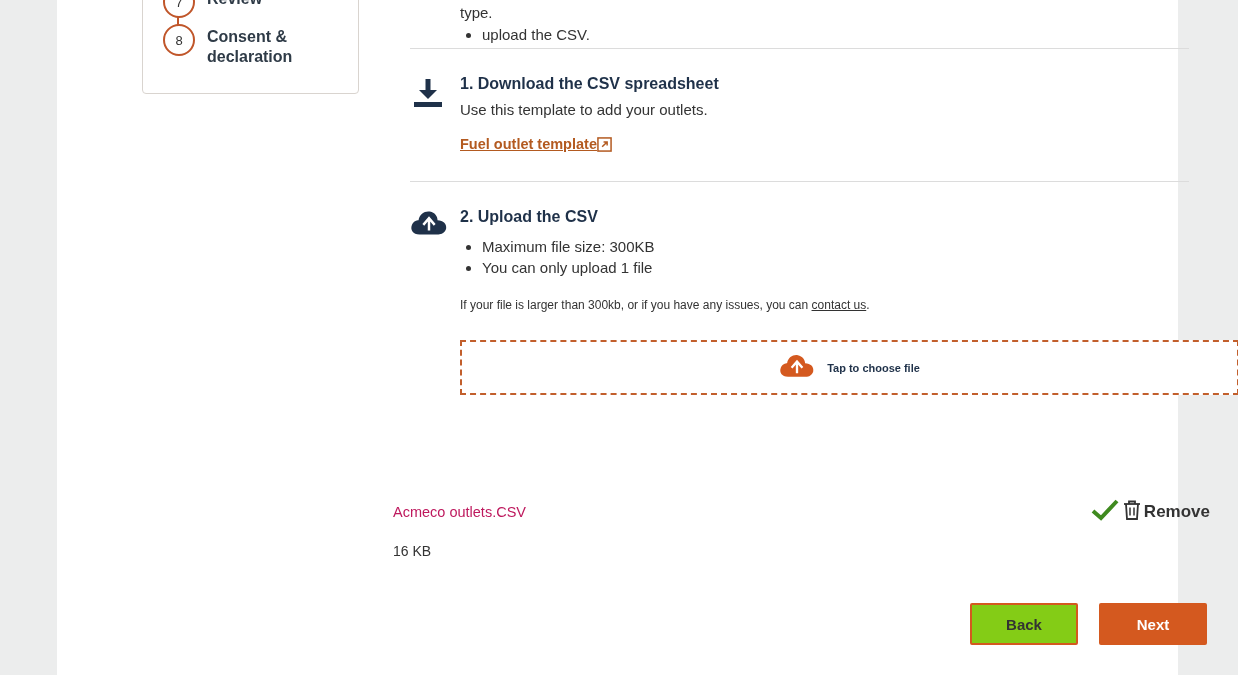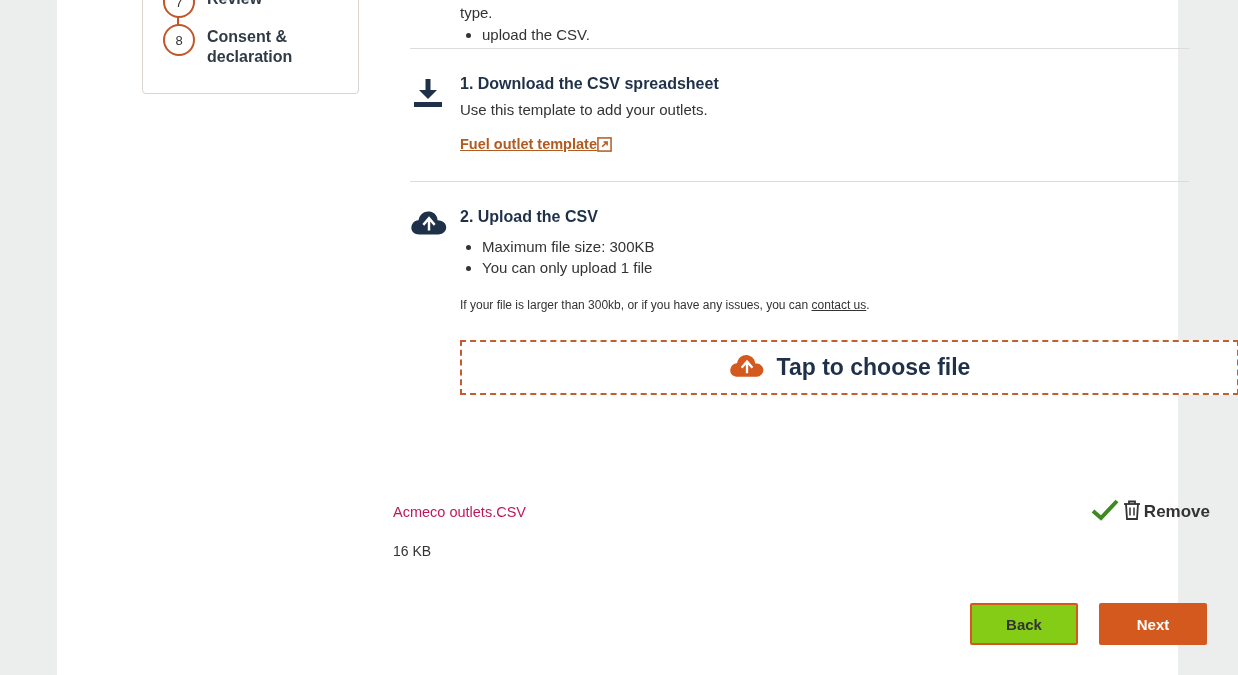--- a/index.html
+++ b/index.html
@@ -164,21 +164,21 @@
     border: 2px dashed #c25f2c;
     box-sizing: border-box;
     display: flex;
     align-items: center;
     justify-content: center;
     gap: 12px;
     cursor: pointer;
     background: #ffffff;
   }
   .dropzone-label {
-    font-size: 23px;
+    font-size: 11px;
     font-weight: bold;
     color: #1f3149;
   }
 
   .file-row {
     position: absolute;
     left: 336px;
     top: 498px;
     width: 817px;
     display: flex;

